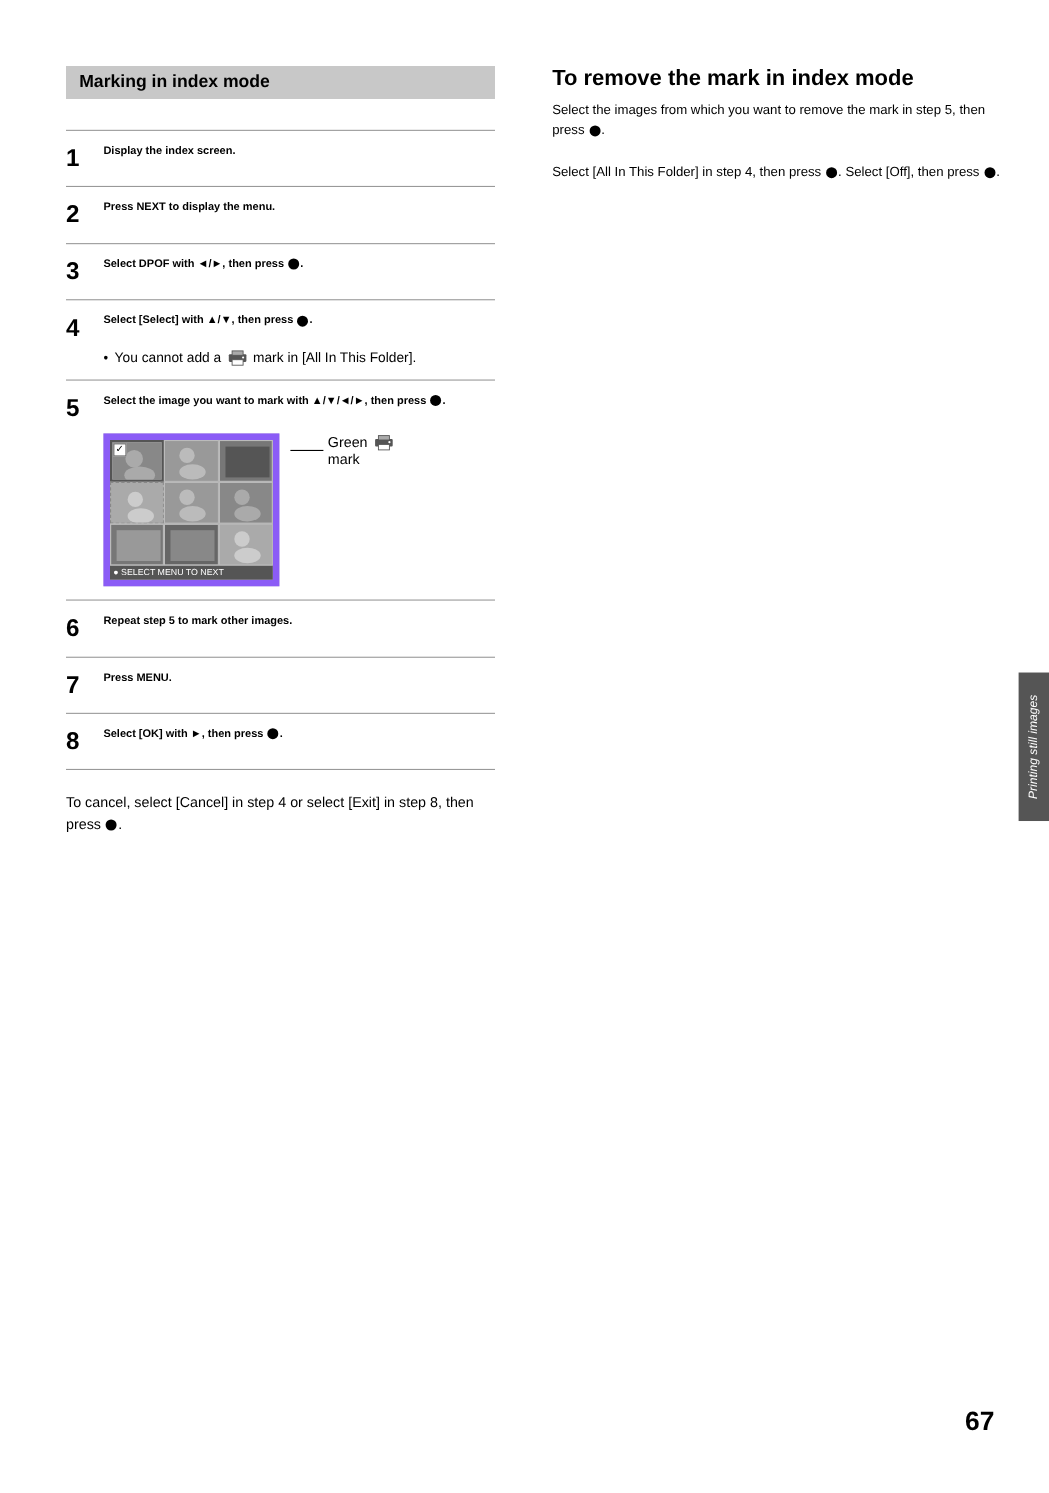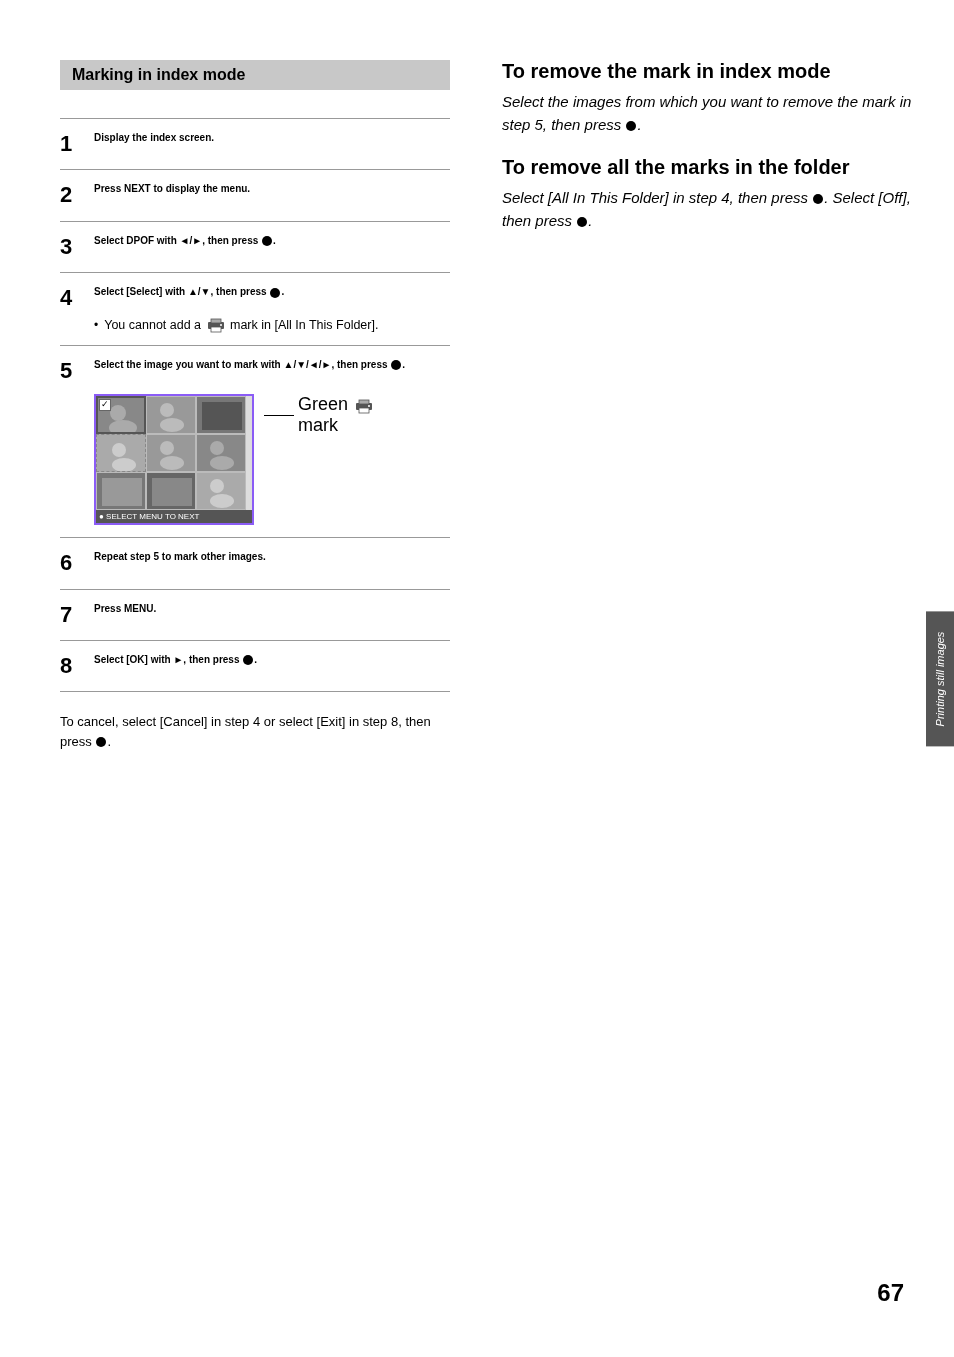--- a/index.html
+++ b/index.html
@@ -96,21 +96,21 @@
       vertical-align: middle;
       margin: 0 1px;
     }
     .thumbnail-area {
       margin: 10px 0 10px 34px;
       display: flex;
       align-items: flex-start;
     }
     .thumbnail-grid {
       width: 160px;
-      border: 2px solid #8b5cf6;
+      border: 6px solid #8b5cf6;
       background: #ddd;
       position: relative;
     }
     .thumb-row {
       display: flex;
     }
     .thumb-cell {
       width: 50px;
       height: 38px;
       border: 1px solid #bbb;
@@ -145,39 +145,38 @@
       text-align: center;
       padding: 2px 3px;
       display: flex;
       justify-content: space-between;
       align-items: center;
     }
     .label-arrow {
       display: flex;
       align-items: flex-end;
       margin-left: 10px;
-      font-size: 18px;
+      font-size: 13px;
     }
     .label-arrow-line {
       width: 30px;
       height: 1px;
       background: #000;
       margin-right: 4px;
     }
     .right-section-title {
       font-size: 20px;
       font-weight: bold;
       margin-bottom: 8px;
       margin-top: 0;
     }
     .right-body-text {
-      font-size: 15px;
+      font-size: 12px;
       line-height: 1.5;
       margin-bottom: 20px;
-      font-style: italic;
     }
     .page-number {
       position: absolute;
       bottom: 50px;
       right: 50px;
       font-size: 24px;
       font-weight: bold;
     }
     .sidebar-tab {
       position: absolute;
@@ -388,21 +387,20 @@
       To cancel, select [Cancel] in step 4 or select [Exit] in step 8, then press <span class="circle-btn"></span>.
     </div>
 
   </div>
 
   <div class="right-column">
 
     <h2 class="right-section-title">To remove the mark in index mode</h2>
     <p class="right-body-text">Select the images from which you want to remove the mark in step 5, then press <span class="circle-btn"></span>.</p>
 
-    <h2 class="right-section-title">To remove all the marks in the folder</h2>
     <p class="right-body-text">Select [All In This Folder] in step 4, then press <span class="circle-btn"></span>. Select [Off], then press <span class="circle-btn"></span>.</p>
 
   </div>
 
   <div class="sidebar-tab">Printing still images</div>
 
   <div class="page-number">67</div>
 
 </div>
 

